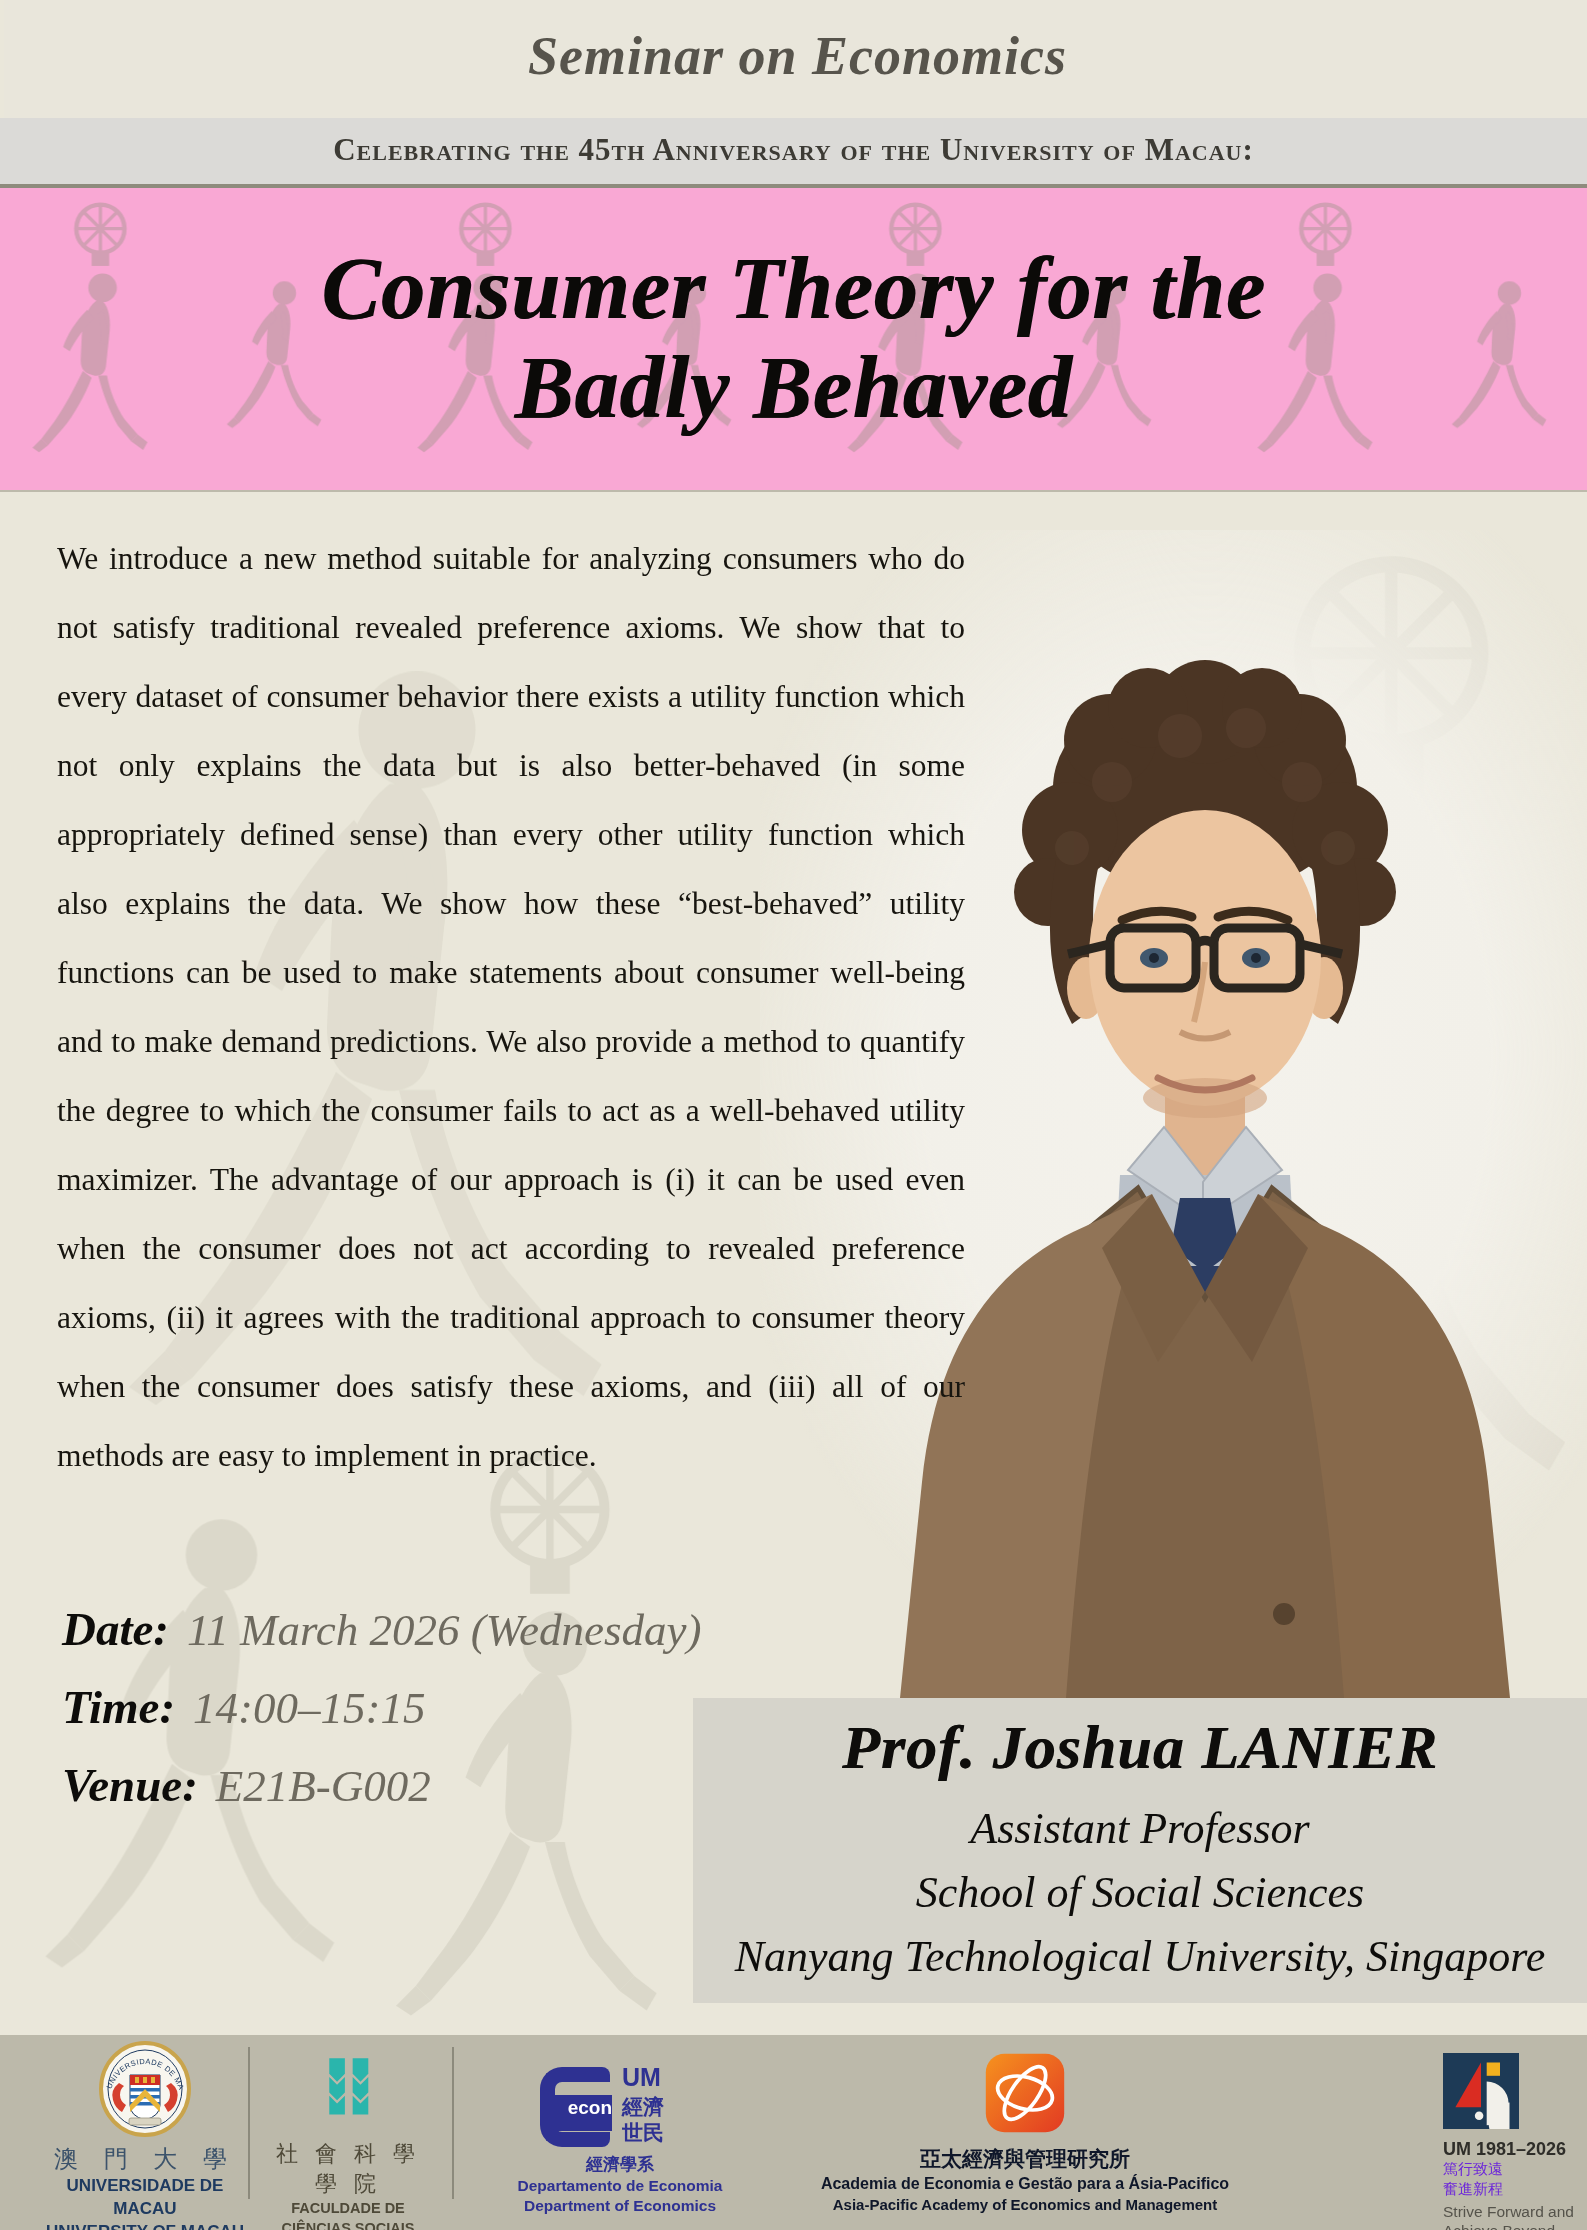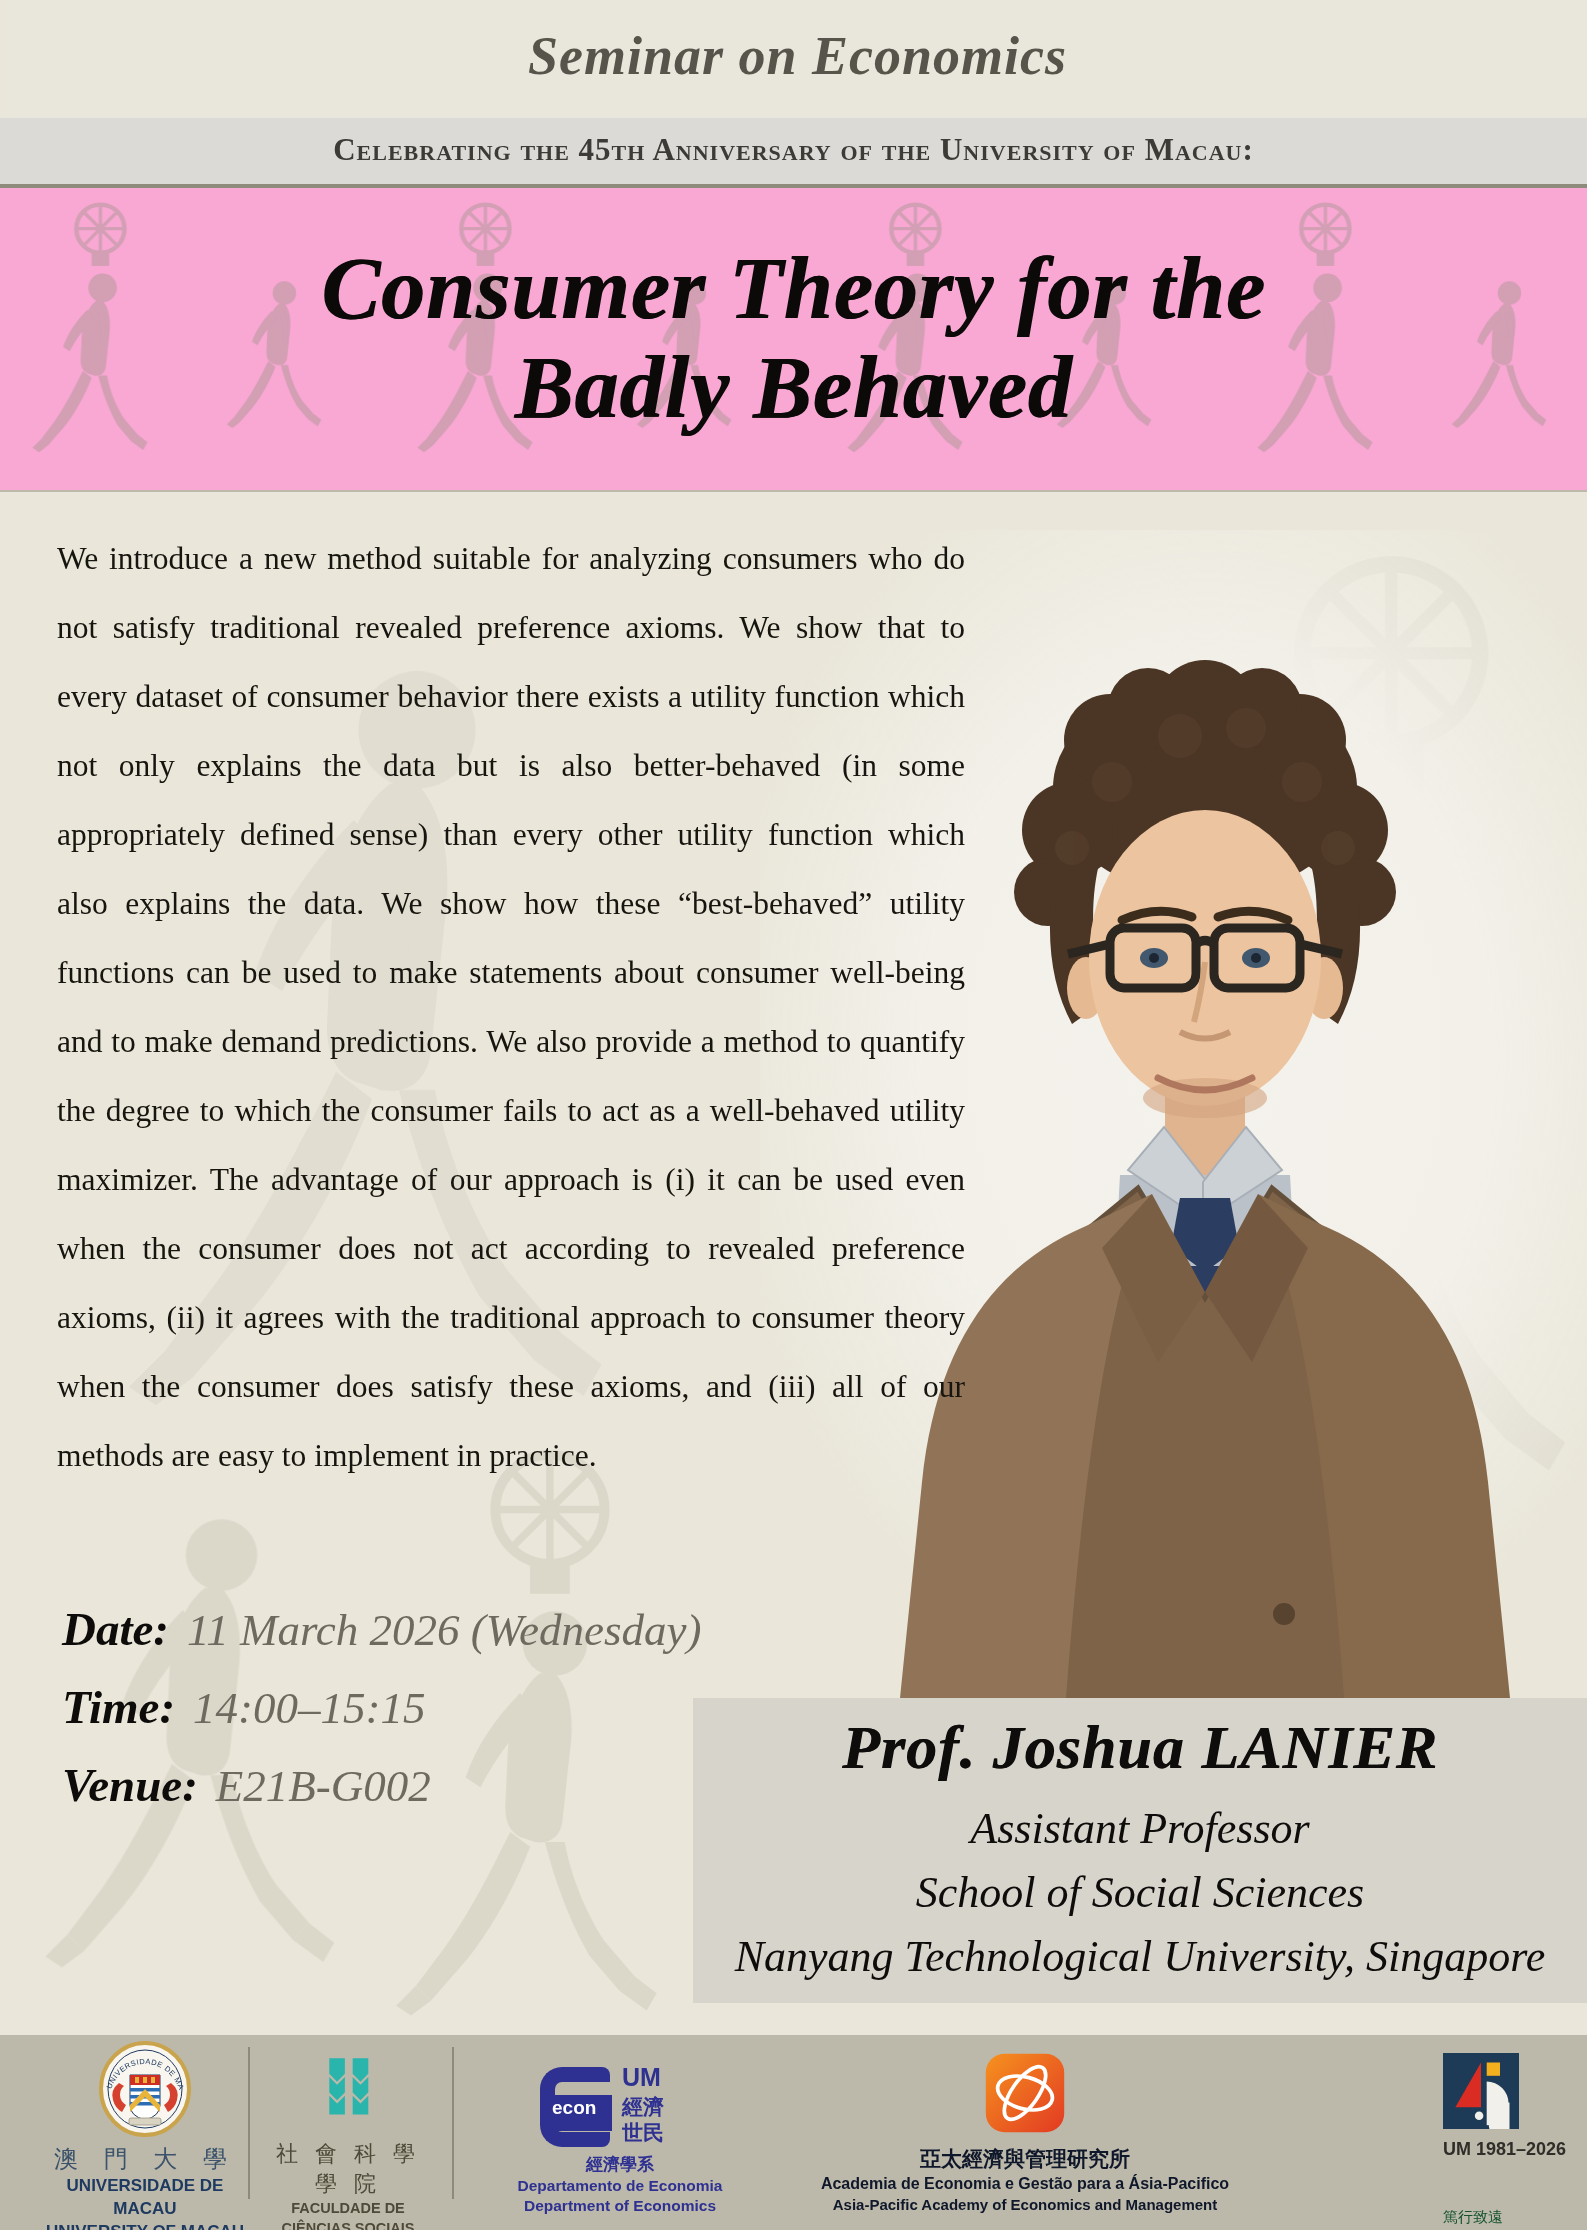--- a/index.html
+++ b/index.html
@@ -48,32 +48,32 @@
   .um-cn{font-size:24px;letter-spacing:9px;color:#3c536b;margin-top:2px;font-family:"DejaVu Sans",sans-serif;}
   .um-pt,.um-en{font-size:17px;font-weight:700;line-height:1.35;}
   .fss-block{left:258px;top:16px;width:180px;color:#4e4938;}
   .fss-cn{font-size:22px;letter-spacing:5px;margin-top:4px;font-family:"DejaVu Sans",sans-serif;}
   .fss-pt,.fss-en{font-size:14.5px;font-weight:700;line-height:1.35;}
   .econ-block{left:480px;top:30px;width:280px;color:#2e3192;}
   .econ-logo{position:relative;width:160px;height:84px;margin:0 auto;}
   .econ-c{position:absolute;left:0;top:2px;width:70px;height:80px;border:15px solid #2e3192;border-right:none;
           border-radius:22px 8px 8px 22px;box-sizing:border-box;}
   .econ-bar{position:absolute;left:12px;top:30px;width:60px;height:36px;background:#2e3192;color:#fff;
-            font-weight:700;font-size:19px;text-align:left;line-height:26px;}
+            font-weight:700;font-size:19px;text-align:right;line-height:26px;}
   .econ-um{position:absolute;left:82px;top:-2px;font-weight:700;font-size:25px;}
   .econ-cnm{position:absolute;left:82px;font-weight:700;font-size:21px;font-family:"DejaVu Sans",sans-serif;}
   .econ-cn{font-size:17px;font-weight:700;margin-top:4px;font-family:"DejaVu Sans",sans-serif;}
   .econ-pt,.econ-en{font-size:15.5px;font-weight:700;line-height:1.3;}
   .apaem-block{left:760px;top:16px;width:530px;color:#0f172a;}
   .apaem-cn{font-size:21px;font-weight:700;margin-top:6px;font-family:"DejaVu Sans",sans-serif;}
   .apaem-pt{font-size:16px;font-weight:700;line-height:1.35;}
   .apaem-en{font-size:15px;font-weight:700;line-height:1.3;}
   .anniv-block{left:1443px;top:18px;width:140px;text-align:left;}
   .anniv-years{font-size:18px;font-weight:700;color:#2e2d29;margin-top:6px;}
-  .anniv-cn{font-size:15px;color:#14532d;line-height:1.3;font-family:"DejaVu Sans",sans-serif;margin-top:48px;}
+  .anniv-cn{font-size:15px;color:#6d28d9;line-height:1.3;font-family:"DejaVu Sans",sans-serif;}
   .anniv-en{font-size:15.5px;color:#55534b;line-height:1.2;}
   .hidden-defs{position:absolute;width:0;height:0;overflow:hidden;}
 </style>
 </head>
 <body>
 
 <svg class="hidden-defs" aria-hidden="true">
   <defs>
     <symbol id="figwalk" viewBox="0 0 120 200">
       <circle cx="66" cy="20" r="13"></circle>

